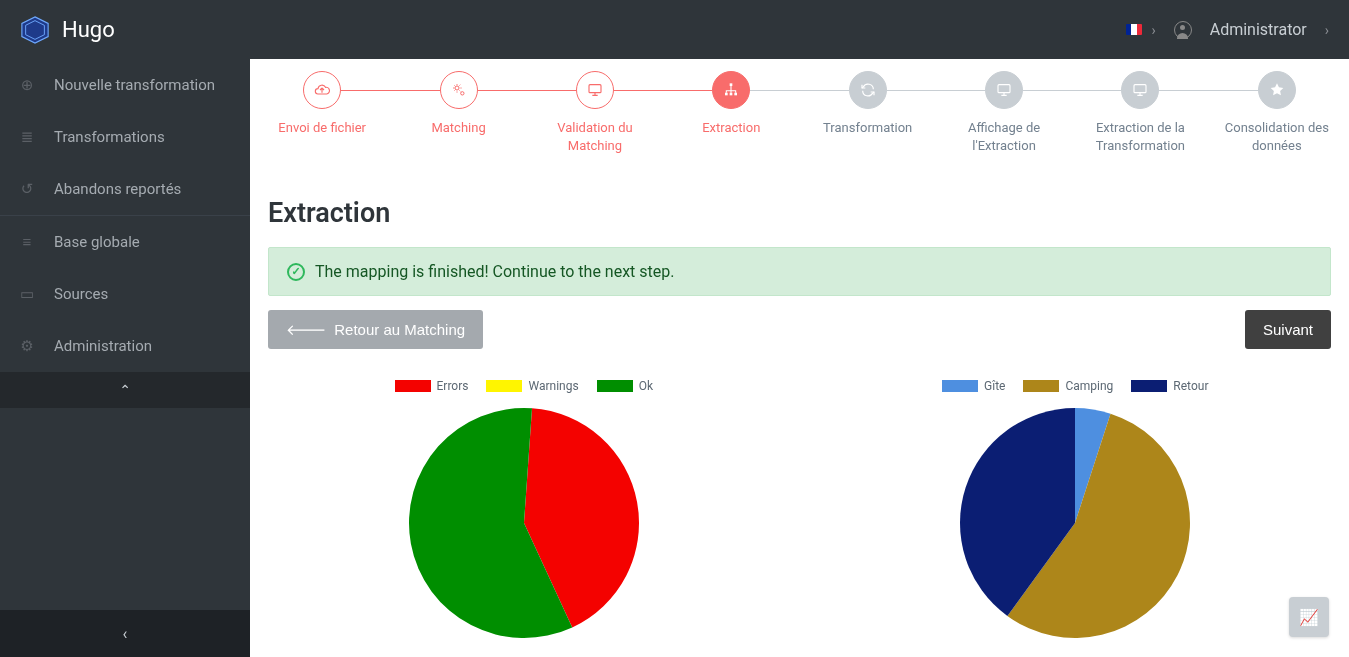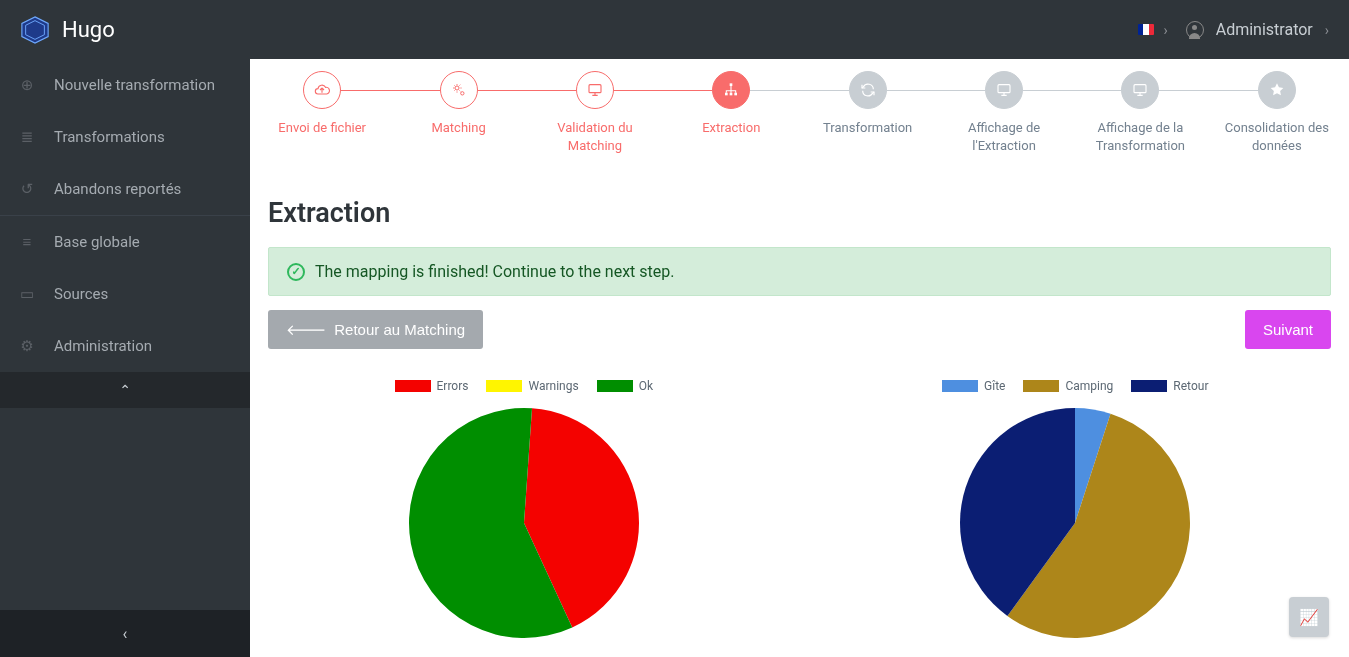--- a/index.html
+++ b/index.html
@@ -5,21 +5,21 @@
   * { box-sizing: border-box; margin: 0; padding: 0; }
   body { font-family: -apple-system, BlinkMacSystemFont, "Segoe UI", Roboto, sans-serif; background: #fff; color: #2f353a; overflow: hidden; width: 1349px; height: 657px; }
   
   .header { height: 59px; background: #2f353a; display: flex; align-items: center; padding: 0 20px; color: #fff; }
   .logo-box { display: flex; align-items: center; gap: 12px; }
   .logo-icon { width: 30px; height: 30px; }
   .brand { font-size: 22px; font-weight: 400; color: #fff; }
   .header-right { margin-left: auto; display: flex; align-items: center; gap: 18px; }
   .flag { width: 16px; height: 11px; background: linear-gradient(to right, #002395 33%, #fff 33%, #fff 67%, #ED2939 67%); border-radius:1px; }
   .chevron { color: #8a8d93; font-size: 14px; }
-  .user-block { display: flex; align-items: center; gap: 12px; color: #c8ced3; }
+  .user-block { display: flex; align-items: center; gap: 18px; color: #c8ced3; }
   .user-icon { width: 18px; height: 18px; border: 1.5px solid #888; border-radius: 50%; position:relative; }
   .user-icon::before { content:''; position:absolute; top:3px; left:5px; width:5px; height:5px; border-radius:50%; background:#888;}
   .user-icon::after { content:''; position:absolute; bottom:-1px; left:2px; width:11px; height:6px; border-radius:6px 6px 0 0; background:#888;}
   
   .layout { display: flex; height: calc(657px - 59px); }
   .sidebar { width: 250px; background: #2f353a; color: #c8ced3; display: flex; flex-direction: column; }
   .nav-item { display: flex; align-items: center; gap: 18px; padding: 17px 18px; font-size: 15px; color: #a5abb1; cursor: pointer; }
   .nav-sep { border-top:1px solid #3a4149; }
   .nav-icon { width: 18px; text-align: center; font-size: 15px; color: #5b6066; }
   .collapse-bar { margin-top: 0; background: #24282c; text-align: center; padding: 10px 0; font-size: 14px; color: #c8ced3; cursor:pointer;}
@@ -44,21 +44,21 @@
   .step-label { font-size: 13px; line-height:1.4; padding: 0 4px; }
   
   .content { padding: 8px 18px 20px 18px; }
   .page-title { font-size: 27px; font-weight: 600; margin: 26px 0 18px 0; color: #2f353a;}
   .alert-success { background:#d4edda; border:1px solid #c3e6cb; color:#155724; padding:14px 18px; border-radius:2px; display:flex; align-items:center; gap:10px; font-size:16px;}
   .check-icon { width:18px; height:18px; border:2px solid #2eb85c; border-radius:50%; display:inline-flex; align-items:center; justify-content:center; color:#2eb85c; font-size:11px; font-weight:bold;}
   
   .btn-row { display:flex; justify-content:space-between; margin-top:14px;}
   .btn { padding:10px 18px; border:none; border-radius:3px; font-size:15px; cursor:pointer; display:inline-flex; align-items:center; gap:8px;}
   .btn-secondary { background:#a4a9ae; color:#fff;}
-  .btn-primary { background:#d946ef; color:#fff;}
+  .btn-primary { background:#404040; color:#fff;}
   
   .charts-row { display:flex; margin-top:30px; gap:40px;}
   .chart-box { flex:1; }
   .legend { display:flex; justify-content:center; gap:18px; margin-bottom:10px; font-size:12px; color:#5c6873;}
   .legend-item { display:flex; align-items:center; gap:6px;}
   .swatch { width:36px; height:12px;}
   .pie-wrap { display:flex; justify-content:center;}
   svg.pie { width:240px; height:240px;}
   
   .scroll-indicator { position:absolute; right:20px; bottom:20px; width:40px; height:40px; background:#c8ced3; border-radius:4px; display:flex; align-items:center; justify-content:center; color:#5c6873; font-size:16px; box-shadow:0 1px 3px rgba(0,0,0,0.15);}
@@ -191,21 +191,21 @@
       <div class="step-label">Affichage de l'Extraction</div>
     </div>
         <div class="step future">
       <div class="step-circle">
             <svg width="16" height="16" viewBox="0 0 24 24" fill="none" stroke="currentColor" stroke-width="1.7">
               <rect x="3" y="4" width="18" height="12" rx="1.5"></rect>
               <path d="M8 20h8M12 16v4"></path>
             </svg>
           </div>
       <div class="step-line"></div>
-      <div class="step-label">Affichage de la Transformation</div>
+      <div class="step-label">Extraction de la Transformation</div>
     </div>
         <div class="step future">
       <div class="step-circle">
             <svg width="16" height="16" viewBox="0 0 24 24" fill="currentColor">
               <path d="M12 2l2.9 6 6.6.9-4.8 4.6 1.2 6.5L12 17l-5.9 3 1.2-6.5L2.5 8.9 9.1 8z"></path>
             </svg>
           </div>
 
       <div class="step-label">Consolidation des données</div>
     </div>

